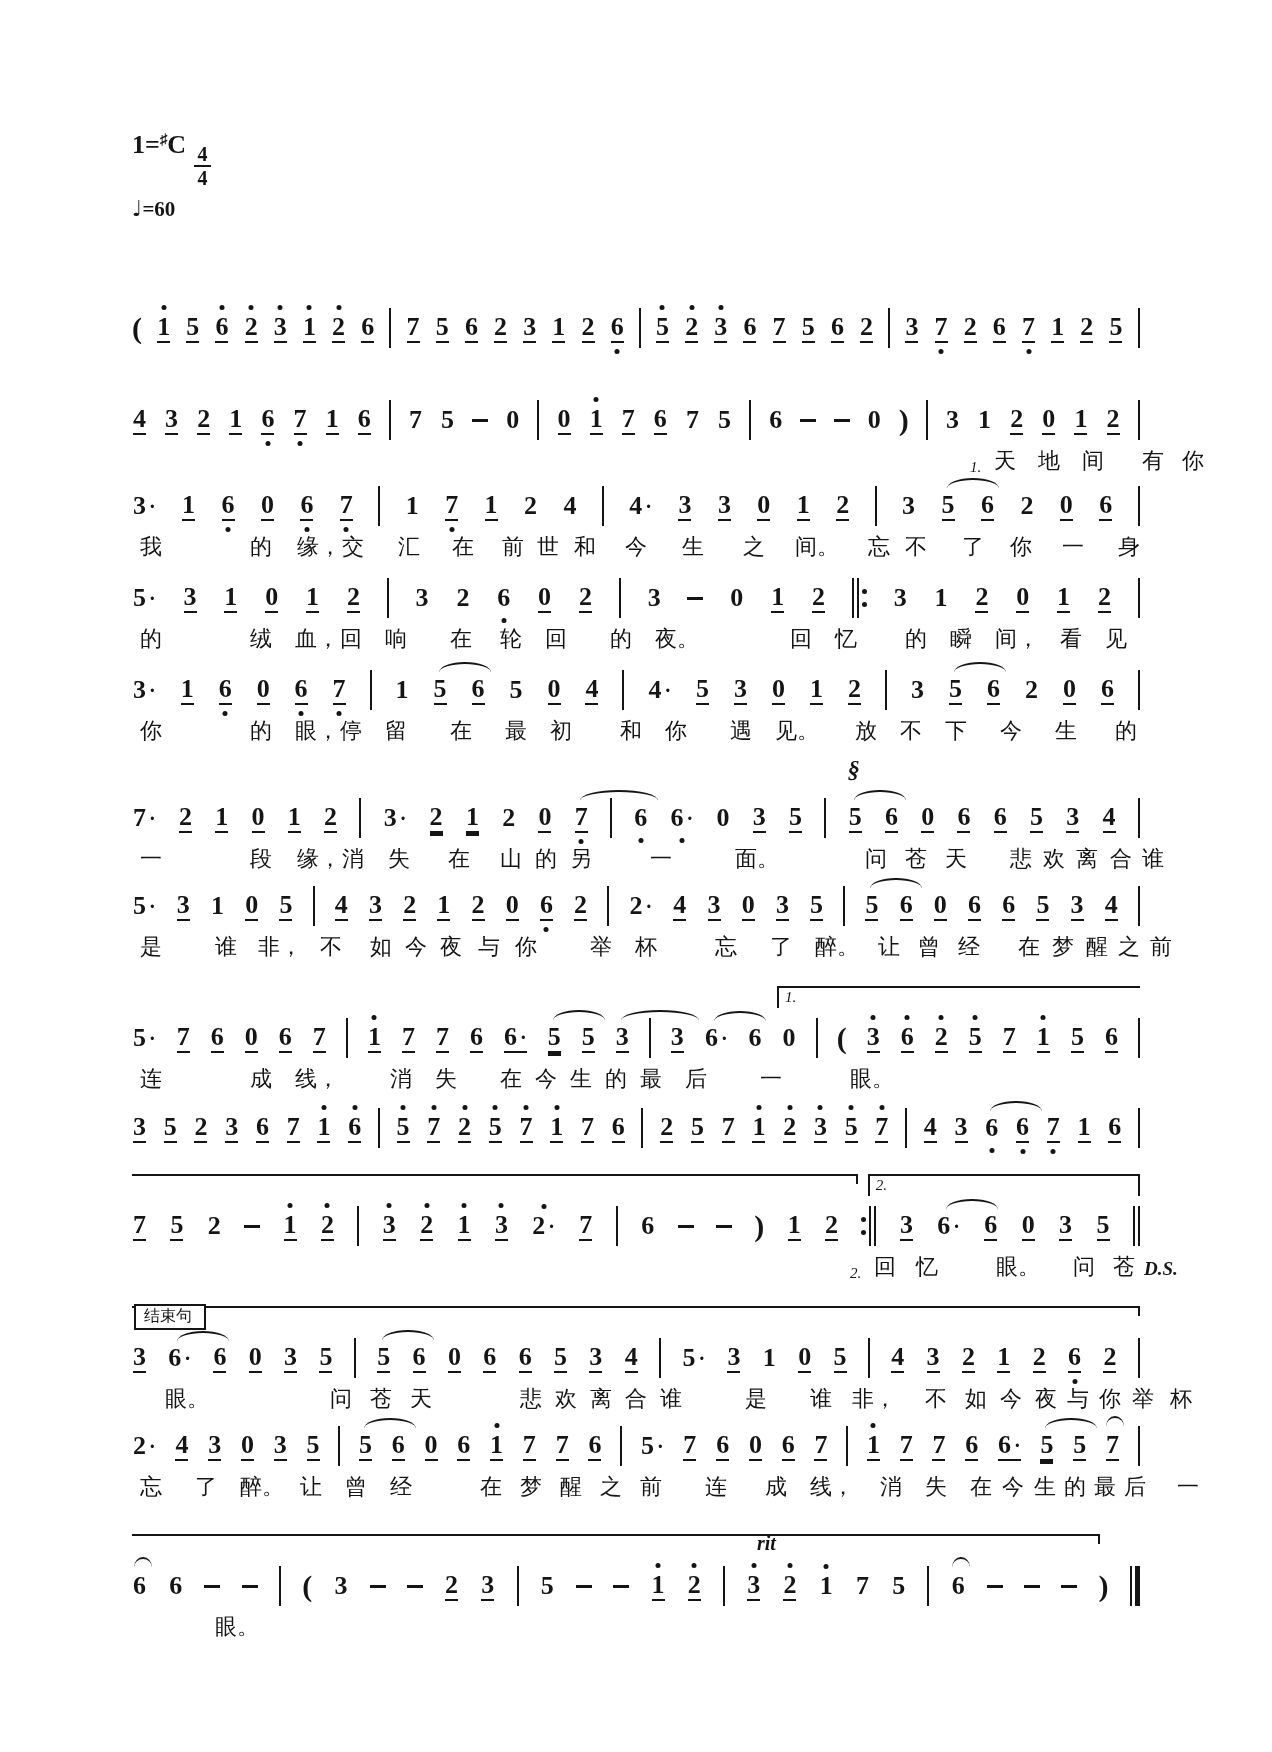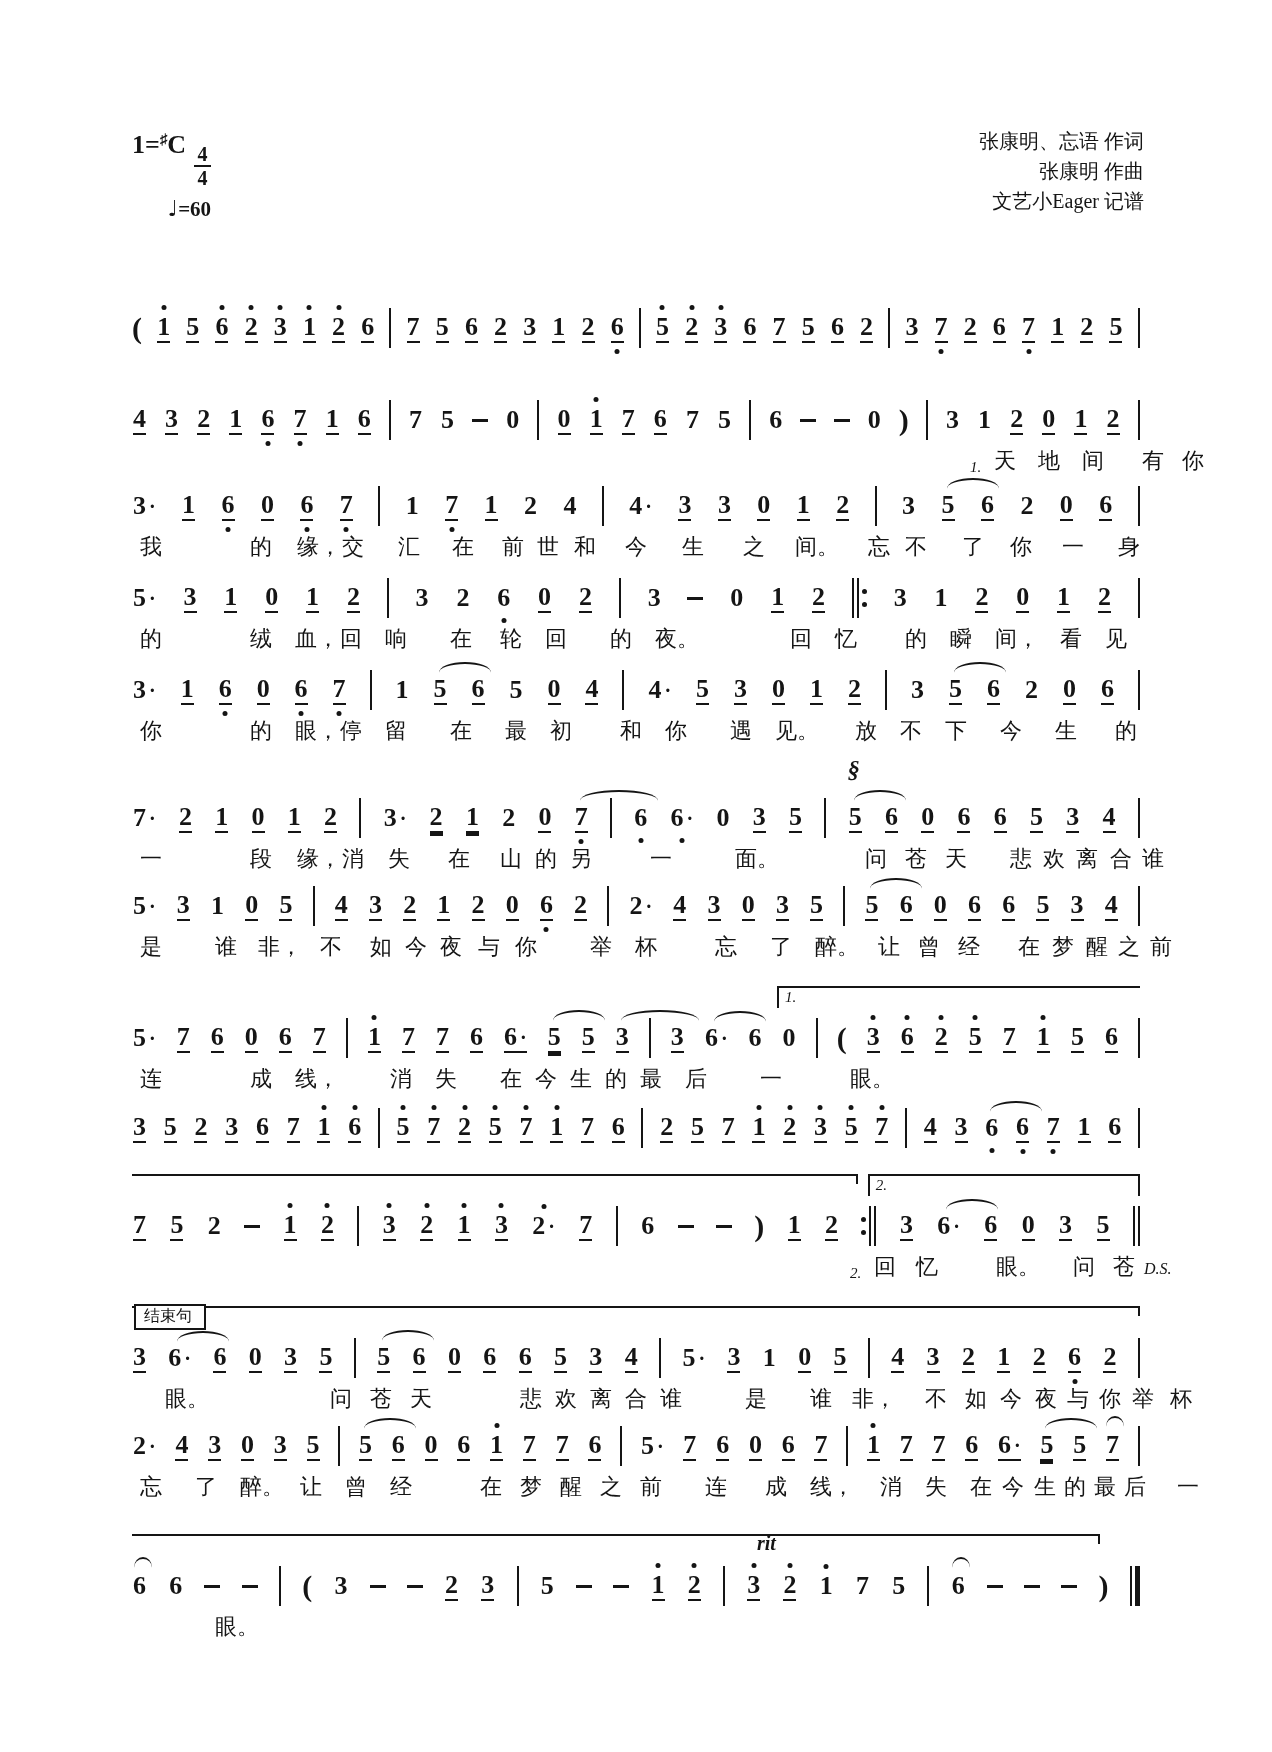--- a/index.html
+++ b/index.html
@@ -2,21 +2,21 @@
 <html><head>
 <meta charset="utf-8">
 <style>
   html,body{margin:0;padding:0;background:#e8e8e8;}
   .page{width:1272px;height:1752px;background:#ffffff;margin:0 auto;position:relative;overflow:hidden;
         font-family:"Liberation Serif",serif;color:#151515;}
   .header{height:290px;box-sizing:border-box;padding-top:112px;}
   h1.title{margin:0;text-align:center;font-size:40px;font-weight:bold;letter-spacing:10px;
            font-family:"Liberation Sans",sans-serif;}
   .meta{display:flex;justify-content:space-between;align-items:flex-start;padding:18px 128px 0 132px;}
-  .keyblock{font-weight:bold;font-size:26px;white-space:nowrap;text-align:right;}
+  .keyblock{font-weight:bold;font-size:26px;white-space:nowrap;}
   .keyline sup{font-size:15px;vertical-align:9px;}
   .frac{display:inline-flex;flex-direction:column;align-items:center;vertical-align:-8px;margin-left:8px;line-height:1;}
   .frac b{font-size:20px;}
   .frac i{display:block;width:17px;height:2px;background:#151515;margin:1px 0;}
   .tempo{font-size:21px;margin-top:8px;font-weight:bold;}
   .tempo .qn{font-family:"DejaVu Sans",sans-serif;font-size:22px;}
   .centerblock{text-align:center;font-size:21px;line-height:1;margin-top:6px;}
   .centerblock .sub{margin-bottom:30px;}
   .credits{text-align:right;font-size:20px;line-height:30px;margin-top:-4px;}
   .score{width:1008px;margin-left:132px;}
@@ -36,21 +36,21 @@
   .bgrp{display:flex;gap:3px;align-items:center;}
   .bar{width:2px;height:40px;background:#151515;}
   .bar.thick{width:5px;}
   .rdots{display:flex;flex-direction:column;gap:8px;justify-content:center;}
   .rdot{width:5px;height:5px;border-radius:50%;background:#151515;}
   .dash{width:16px;height:3px;background:#151515;}
   .par{font-weight:bold;font-size:30px;line-height:1;}
   .lyrics{position:relative;height:30px;}
   .lyr{position:absolute;top:0;font-size:22px;white-space:nowrap;line-height:26px;}
   .lyr.i{font-style:italic;font-size:15px;top:6px;}
-  .lyr.ds{font-style:italic;font-weight:normal;font-size:16px;top:2px;}
+  .lyr.ds{font-style:italic;font-weight:bold;font-size:19px;top:2px;}
   .ov-volta{position:absolute;top:-24px;height:22px;border-top:2px solid #151515;border-left:2px solid #151515;box-sizing:border-box;}
   .ov-volta.rt{border-right:2px solid #151515;}
   .ov-volta span{font-style:italic;font-size:15px;margin-left:6px;line-height:18px;display:inline-block;}
   .ov-hline{position:absolute;top:-24px;height:10px;border-top:2px solid #151515;box-sizing:border-box;}
   .ov-hline.rt{border-right:2px solid #151515;}
   .ov-seg{position:absolute;top:-34px;font-size:24px;font-weight:bold;font-style:italic;}
   .ov-txt{position:absolute;top:-26px;font-size:20px;font-style:italic;font-weight:bold;}
   .ov-secbox{position:absolute;top:-26px;left:2px;font-size:16px;padding:0 12px 2px 8px;border:2px solid #151515;
              line-height:20px;background:#fff;}
 </style>
@@ -61,25 +61,20 @@
   <div class="header">
     <div class="meta">
       <div class="keyblock">
         <div class="keyline"><span>1=</span><sup>♯</sup><span>C</span><span class="frac">
               <b>4</b>
               <i></i>
               <b>4</b>
             </span></div>
         <div class="tempo"><span class="qn">♩</span><span>=60</span></div>
       </div>
-      <div class="credits">
-        <div>张康明、忘语 作词</div>
-        <div>张康明 作曲</div>
-        <div>文艺小Eager 记谱</div>
-      </div>
     </div>
   </div>
   <div class="score">
       <div class="system" style="margin-top: 10px;">
         <div class="notes">
           <span class="par">(</span>
           <span class="n"><u class="grp u1">
               <b class="dg">1</b>
             </u><i class="od hi"></i></span>
           <span class="n"><u class="grp u1">

